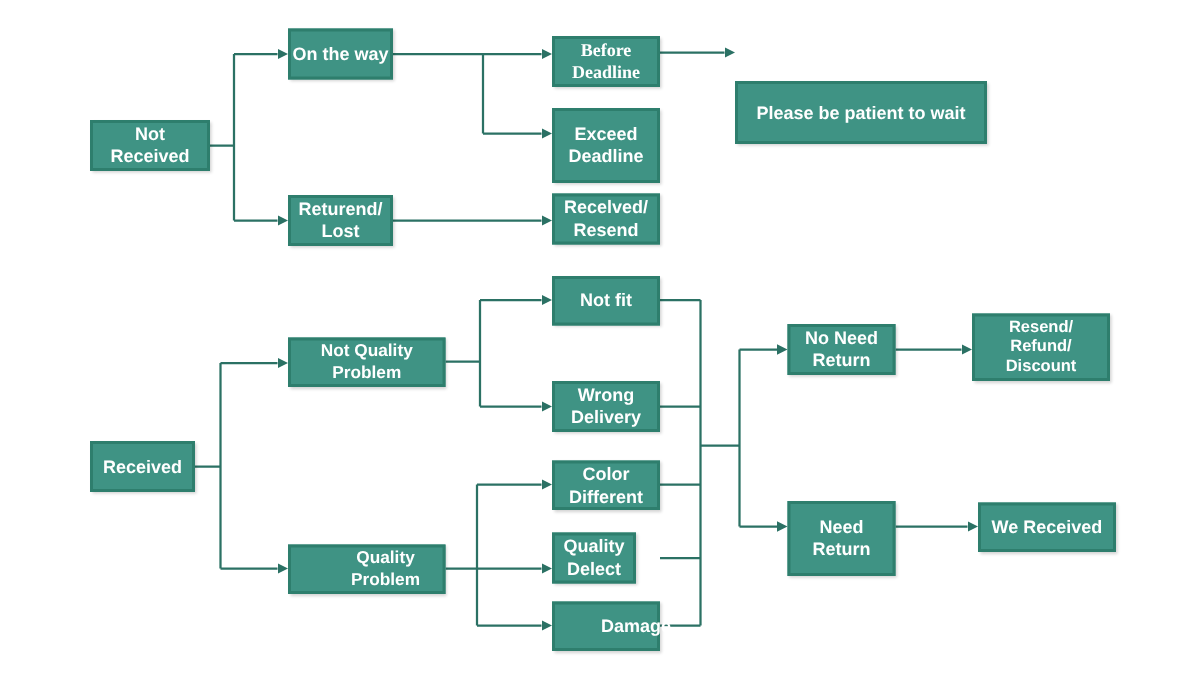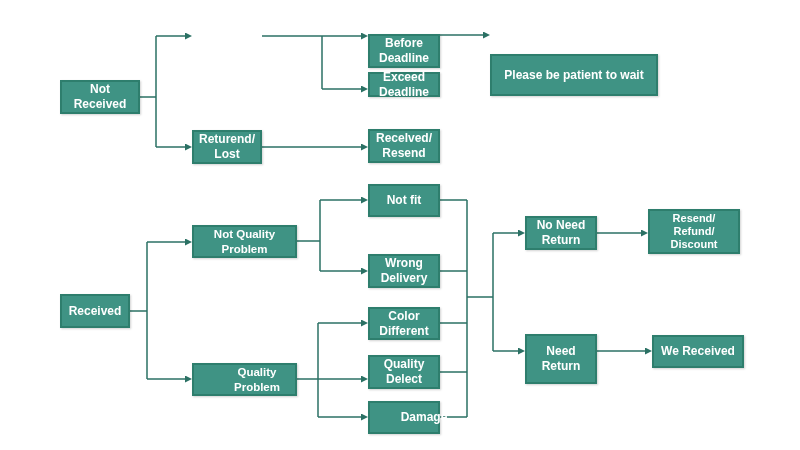--- a/index.html
+++ b/index.html
@@ -34,32 +34,32 @@
     font-size:12px;
     line-height:1.25;
     white-space:pre-line;
     box-shadow:1px 1px 2px rgba(0,0,0,0.18);
   }
   .node.small{font-size:11.5px;}
   .node.tiny{font-size:11px;line-height:1.2;}
 
   .n-not-received{left:60px;top:80px;width:80px;height:34px;}
   .n-on-the-way{left:192px;top:19px;width:70px;height:34px;}
-  .n-before-deadline{left:368px;top:34px;width:72px;height:34px;}
+  .n-before-deadline{left:368px;top:24px;width:72px;height:34px;font-family:Liberation Serif, serif;}
   .n-please-wait{left:490px;top:14px;width:168px;height:42px;margin-top:40px;}
-  .n-exceed-deadline{left:368px;top:72px;width:72px;height:25px;}
+  .n-exceed-deadline{left:368px;top:72px;width:72px;height:50px;}
   .n-returned-lost{left:192px;top:130px;width:70px;height:34px;}
   .n-received-resend{left:368px;top:129px;width:72px;height:34px;}
   .n-received{left:60px;top:294px;width:70px;height:34px;}
   .n-not-quality-problem{left:192px;top:225px;width:105px;height:33px;}
   .n-quality-problem{left:192px;top:363px;width:105px;height:33px;padding-left:25px;}
   .n-not-fit{left:368px;top:184px;width:72px;height:33px;}
   .n-wrong-delivery{left:368px;top:254px;width:72px;height:34px;}
   .n-color-different{left:368px;top:307px;width:72px;height:33px;}
-  .n-quality-delect{left:368px;top:355px;width:72px;height:34px;}
+  .n-quality-delect{left:368px;top:355px;width:56px;height:34px;}
   .n-damage{left:368px;top:401px;width:72px;height:33px;padding-left:40px;}
   .n-no-need-return{left:525px;top:216px;width:72px;height:34px;}
   .n-resend-refund-discount{left:648px;top:209px;width:92px;height:45px;}
   .n-need-return{left:525px;top:334px;width:72px;height:50px;}
   .n-we-received{left:652px;top:335px;width:92px;height:33px;}
 </style>
 </head>
 <body>
 
 <div class="canvas">
@@ -101,20 +101,21 @@
       <path d="M493,233 H518" marker-end="url(#arrow)"></path>
       <path d="M493,351 H518" marker-end="url(#arrow)"></path>
 
       <path d="M597,233 H641" marker-end="url(#arrow)"></path>
       <path d="M597,351 H645" marker-end="url(#arrow)"></path>
     </g>
   </svg>
 
   <div class="node n-not-received">Not
 Received</div>
+  <div class="node n-on-the-way">On the way</div>
   <div class="node n-before-deadline">Before
 Deadline</div>
   <div class="node n-please-wait">Please be patient to wait</div>
   <div class="node n-exceed-deadline">Exceed
 Deadline</div>
   <div class="node n-returned-lost">Returend/
 Lost</div>
   <div class="node n-received-resend">Recelved/
 Resend</div>
   <div class="node n-received">Received</div>

